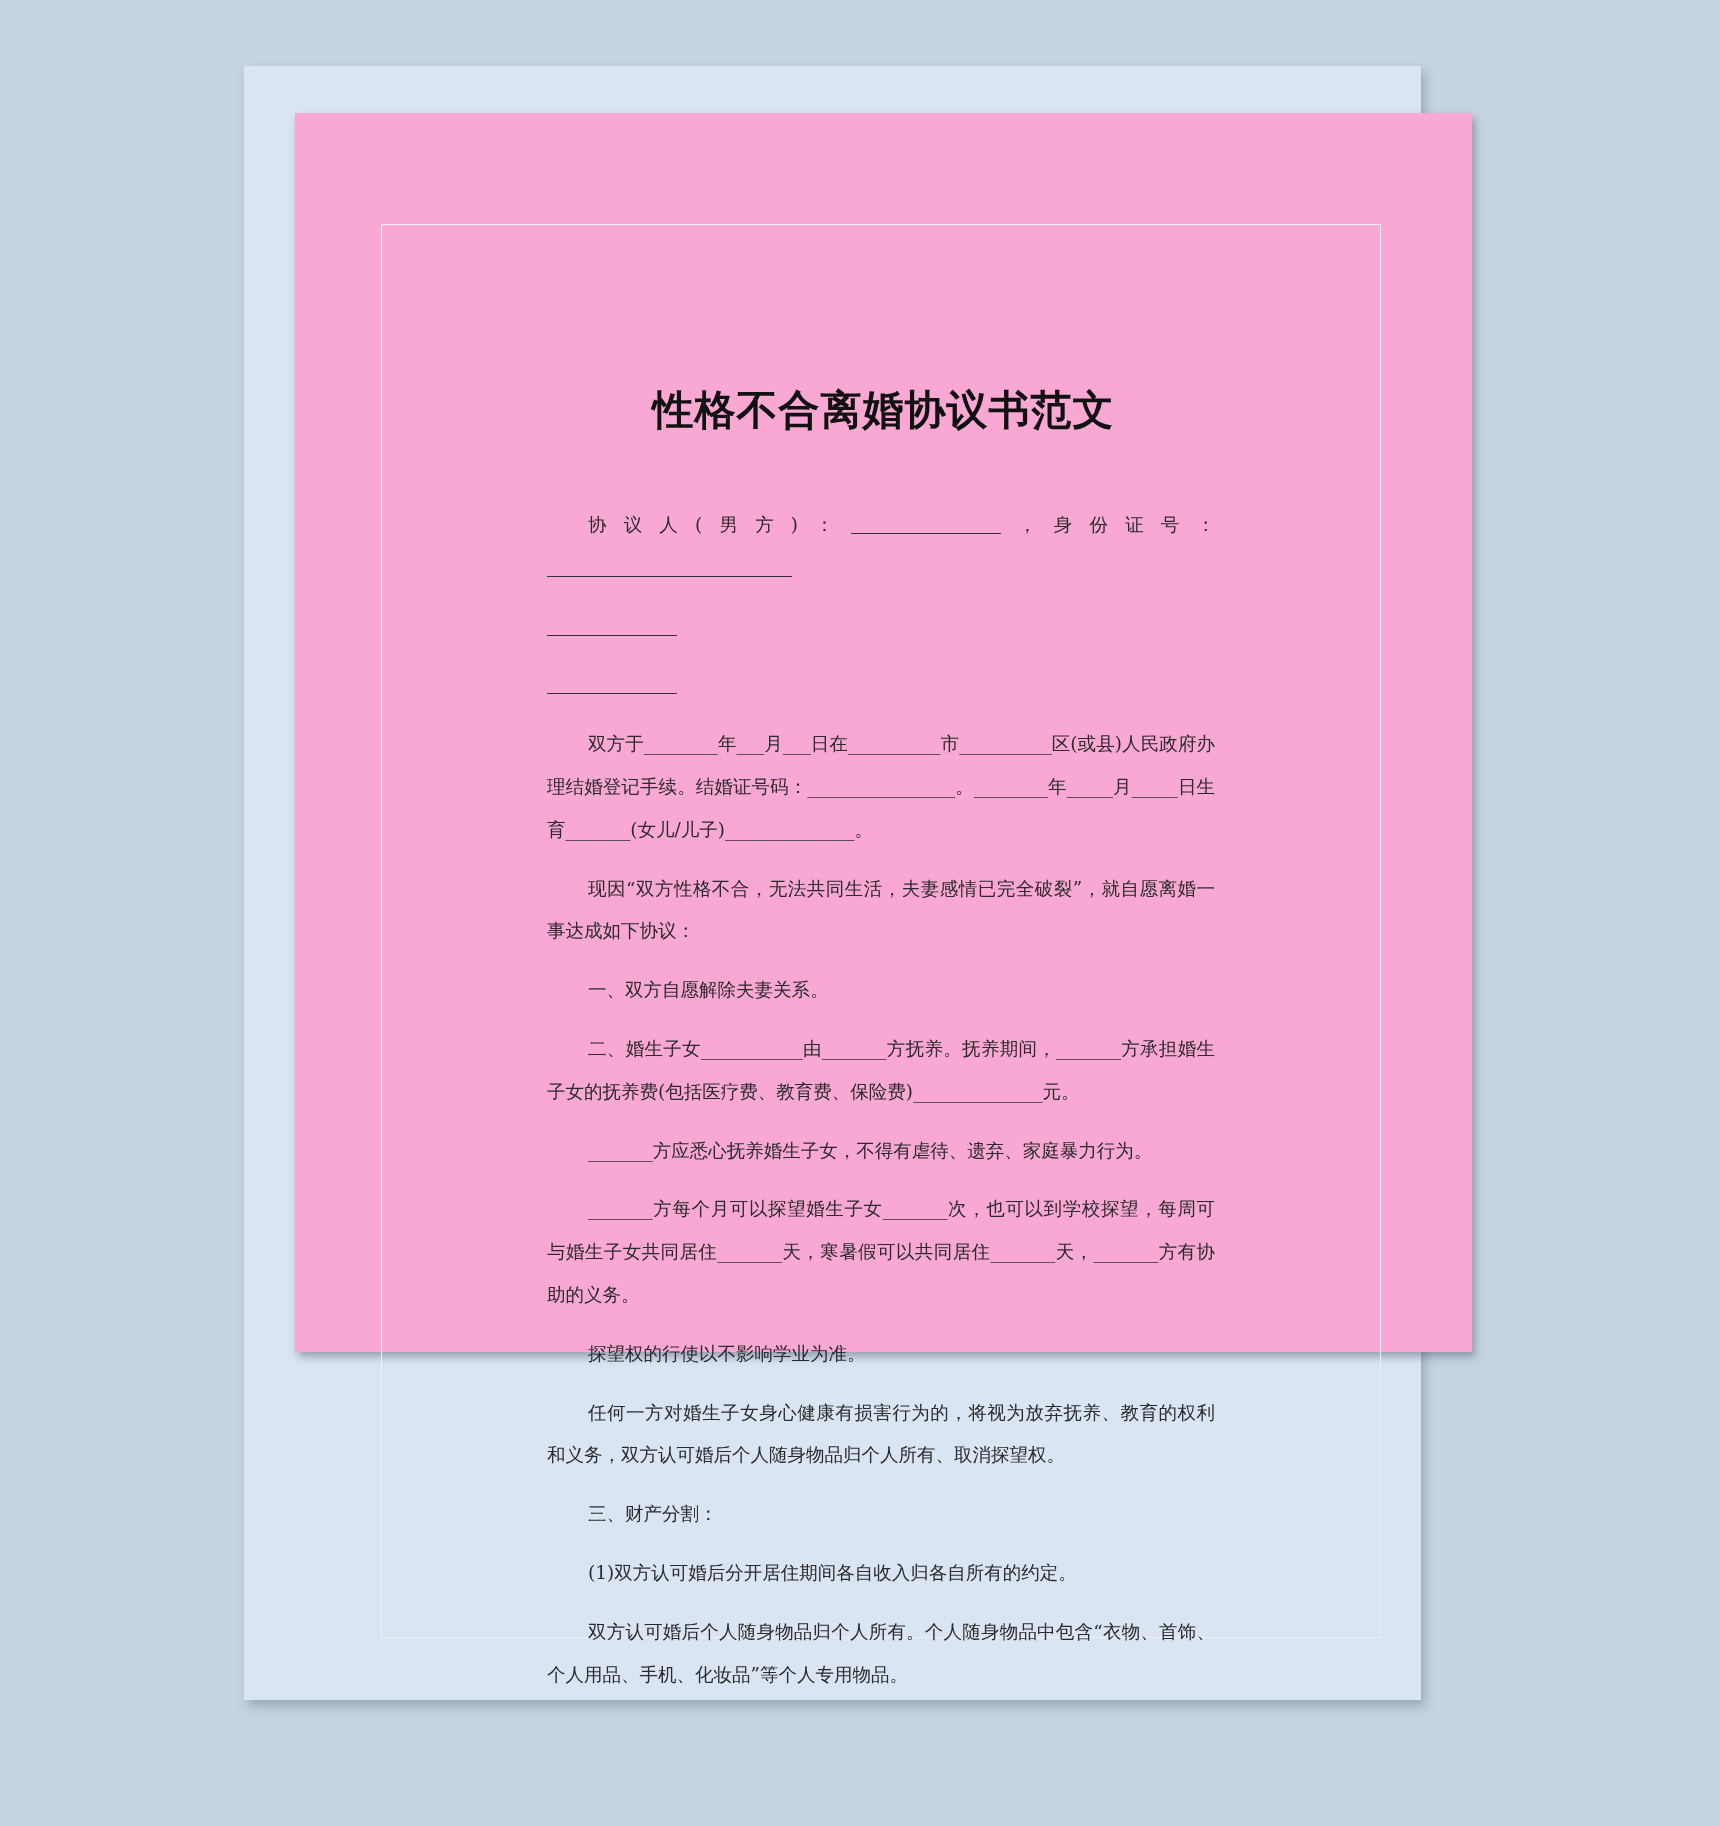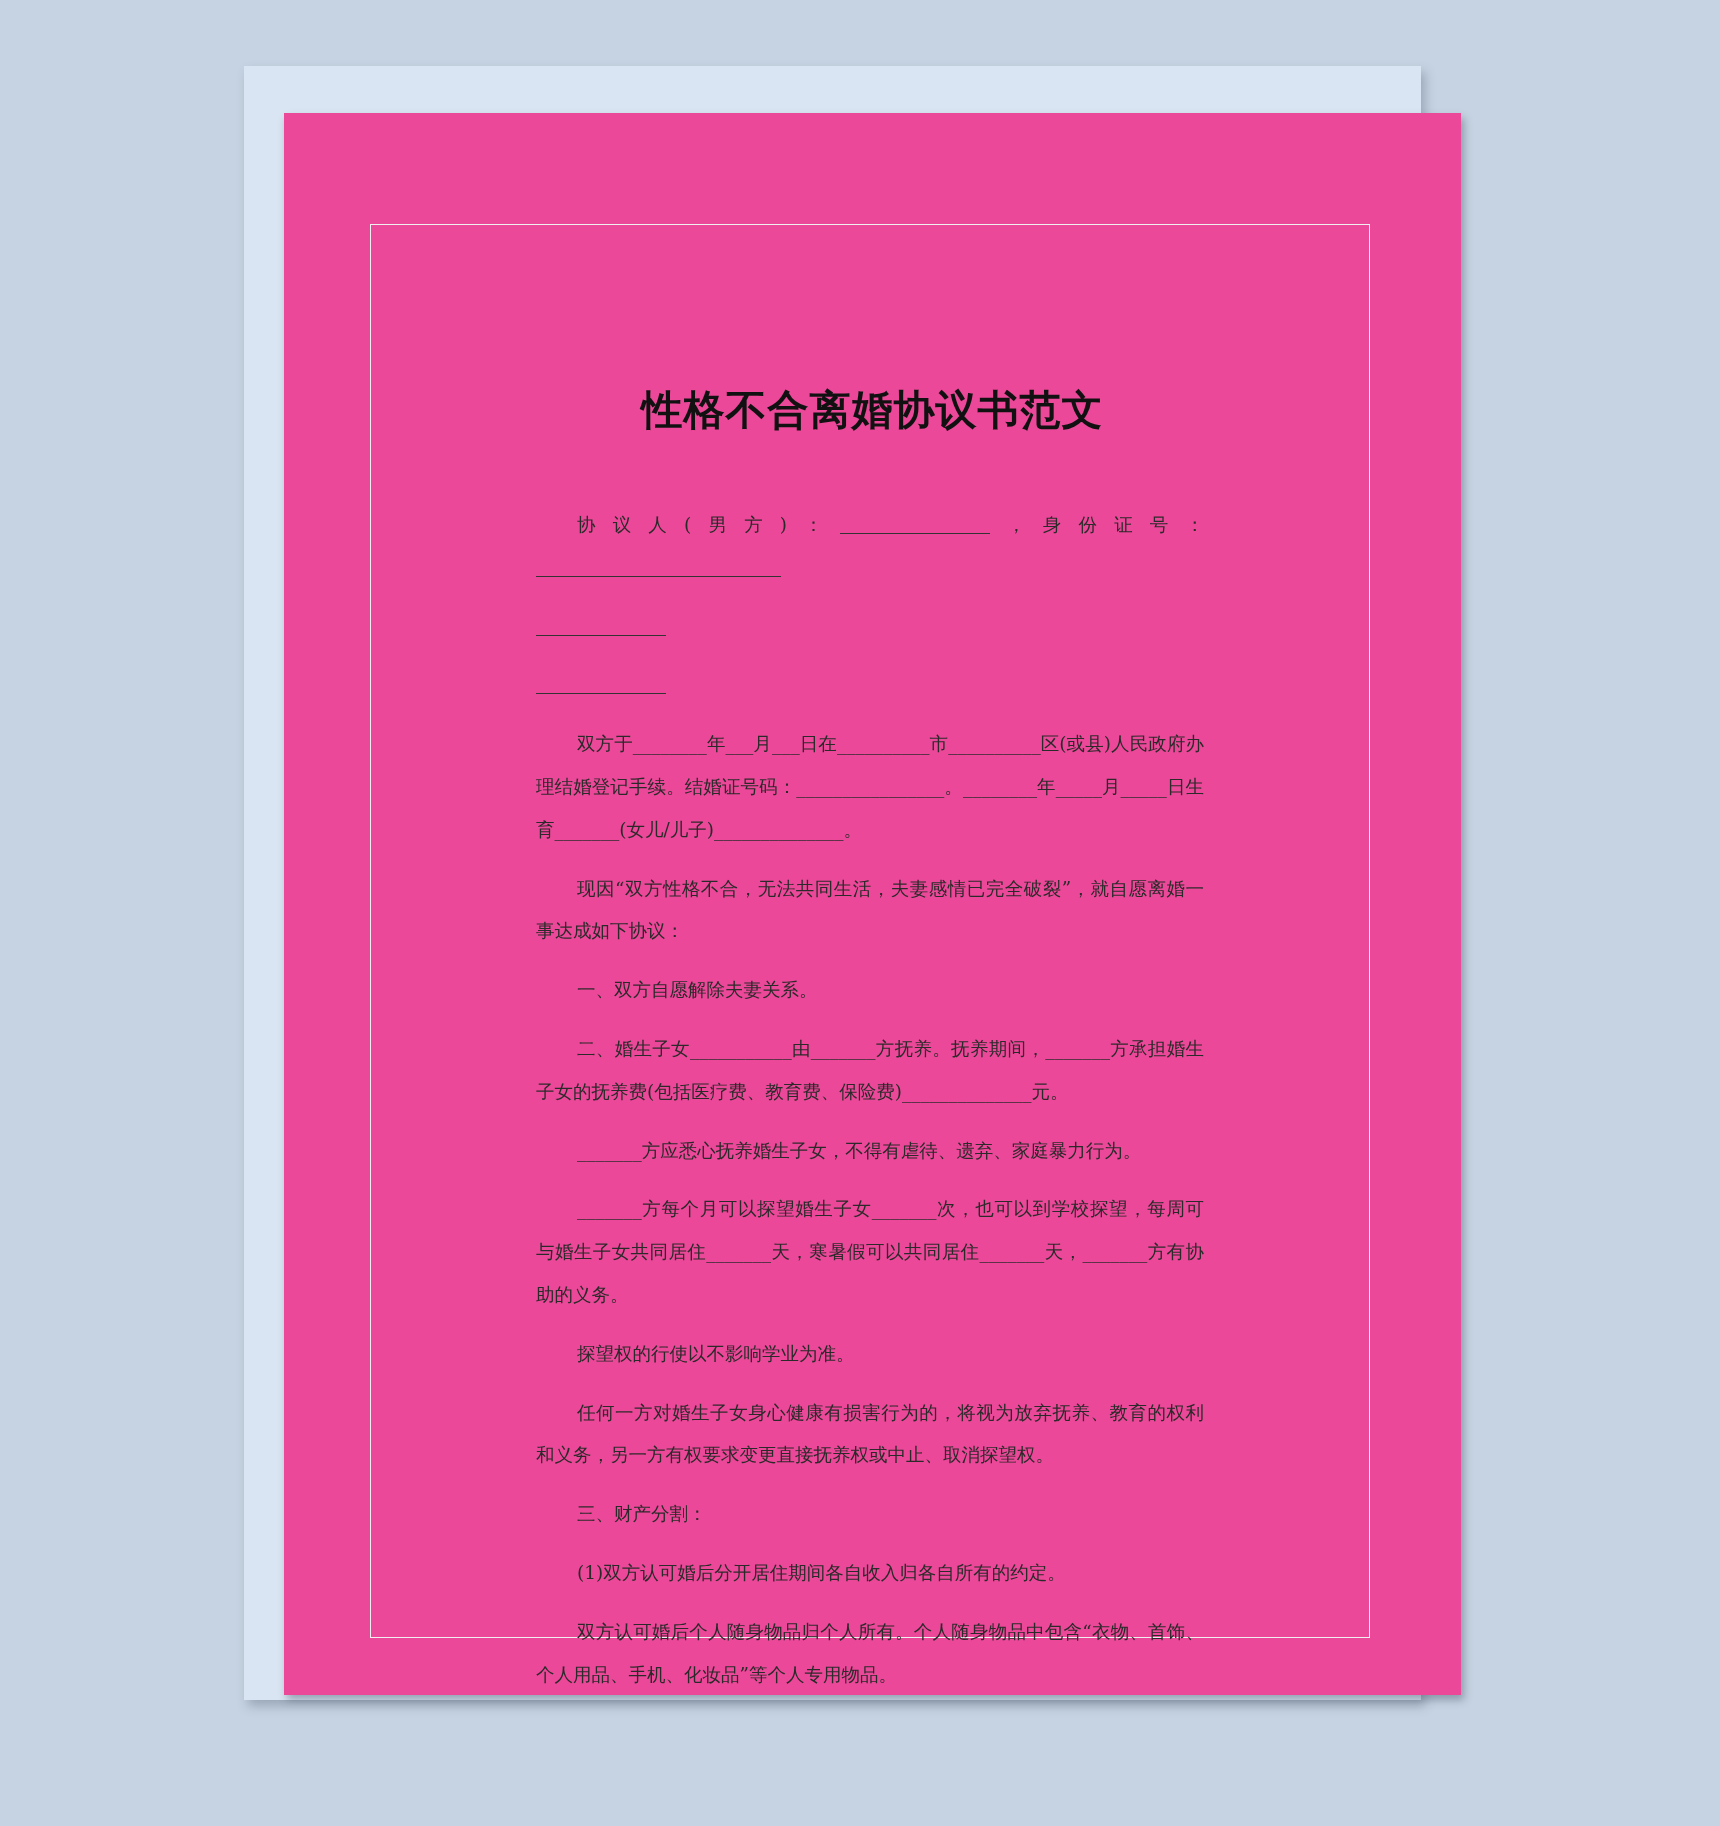--- a/index.html
+++ b/index.html
@@ -7,22 +7,22 @@
     width:1720px; height:1826px; position:relative; overflow:hidden;
     background:#c6d3e2;
     font-family:"DejaVu Serif","Liberation Serif",serif;
   }
   .back-sheet {
     position:absolute; left:244px; top:66px; width:1177px; height:1634px;
     background:#dae5f3;
     box-shadow: 4px 6px 10px rgba(70,85,105,0.35);
   }
   .front-sheet {
-    position:absolute; left:284px; top:113px; width:1177px; height:1582px;
-    background:#ec4899;
+    position:absolute; left:295px; top:113px; width:1177px; height:1239px;
+    background:#f9a8d4;
     box-shadow: 3px 5px 8px rgba(70,85,105,0.45);
   }
   .inner-frame {
     position:absolute; left:86px; top:111px; width:1000px; height:1414px;
     border:1px solid #f0f0f0;
     box-sizing:border-box;
   }
   .title {
     position:absolute; left:0; right:0; top:270px;
     text-align:center;
@@ -65,18 +65,18 @@
       <span class="blank" style="width:130px"></span>
     </p>
 
     <p class="para">双方于________年___月___日在__________市__________区(或县)人民政府办理结婚登记手续。结婚证号码：________________。________年_____月_____日生育_______(女儿/儿子)______________。</p>
     <p class="para">现因“双方性格不合，无法共同生活，夫妻感情已完全破裂”，就自愿离婚一事达成如下协议：</p>
     <p class="para">一、双方自愿解除夫妻关系。</p>
     <p class="para">二、婚生子女___________由_______方抚养。抚养期间，_______方承担婚生子女的抚养费(包括医疗费、教育费、保险费)______________元。</p>
     <p class="para">_______方应悉心抚养婚生子女，不得有虐待、遗弃、家庭暴力行为。</p>
     <p class="para">_______方每个月可以探望婚生子女_______次，也可以到学校探望，每周可与婚生子女共同居住_______天，寒暑假可以共同居住_______天，_______方有协助的义务。</p>
     <p class="para">探望权的行使以不影响学业为准。</p>
-    <p class="para">任何一方对婚生子女身心健康有损害行为的，将视为放弃抚养、教育的权利和义务，另一方有权要求变更直接抚养权或中止、取消探望权。</p>
+    <p class="para">任何一方对婚生子女身心健康有损害行为的，将视为放弃抚养、教育的权利和义务，双方认可婚后个人随身物品归个人所有、取消探望权。</p>
     <p class="para">三、财产分割：</p>
     <p class="para">(1)双方认可婚后分开居住期间各自收入归各自所有的约定。</p>
     <p class="para">双方认可婚后个人随身物品归个人所有。个人随身物品中包含“衣物、首饰、个人用品、手机、化妆品”等个人专用物品。</p>
   </div>
 </div>
 
 </body></html>

